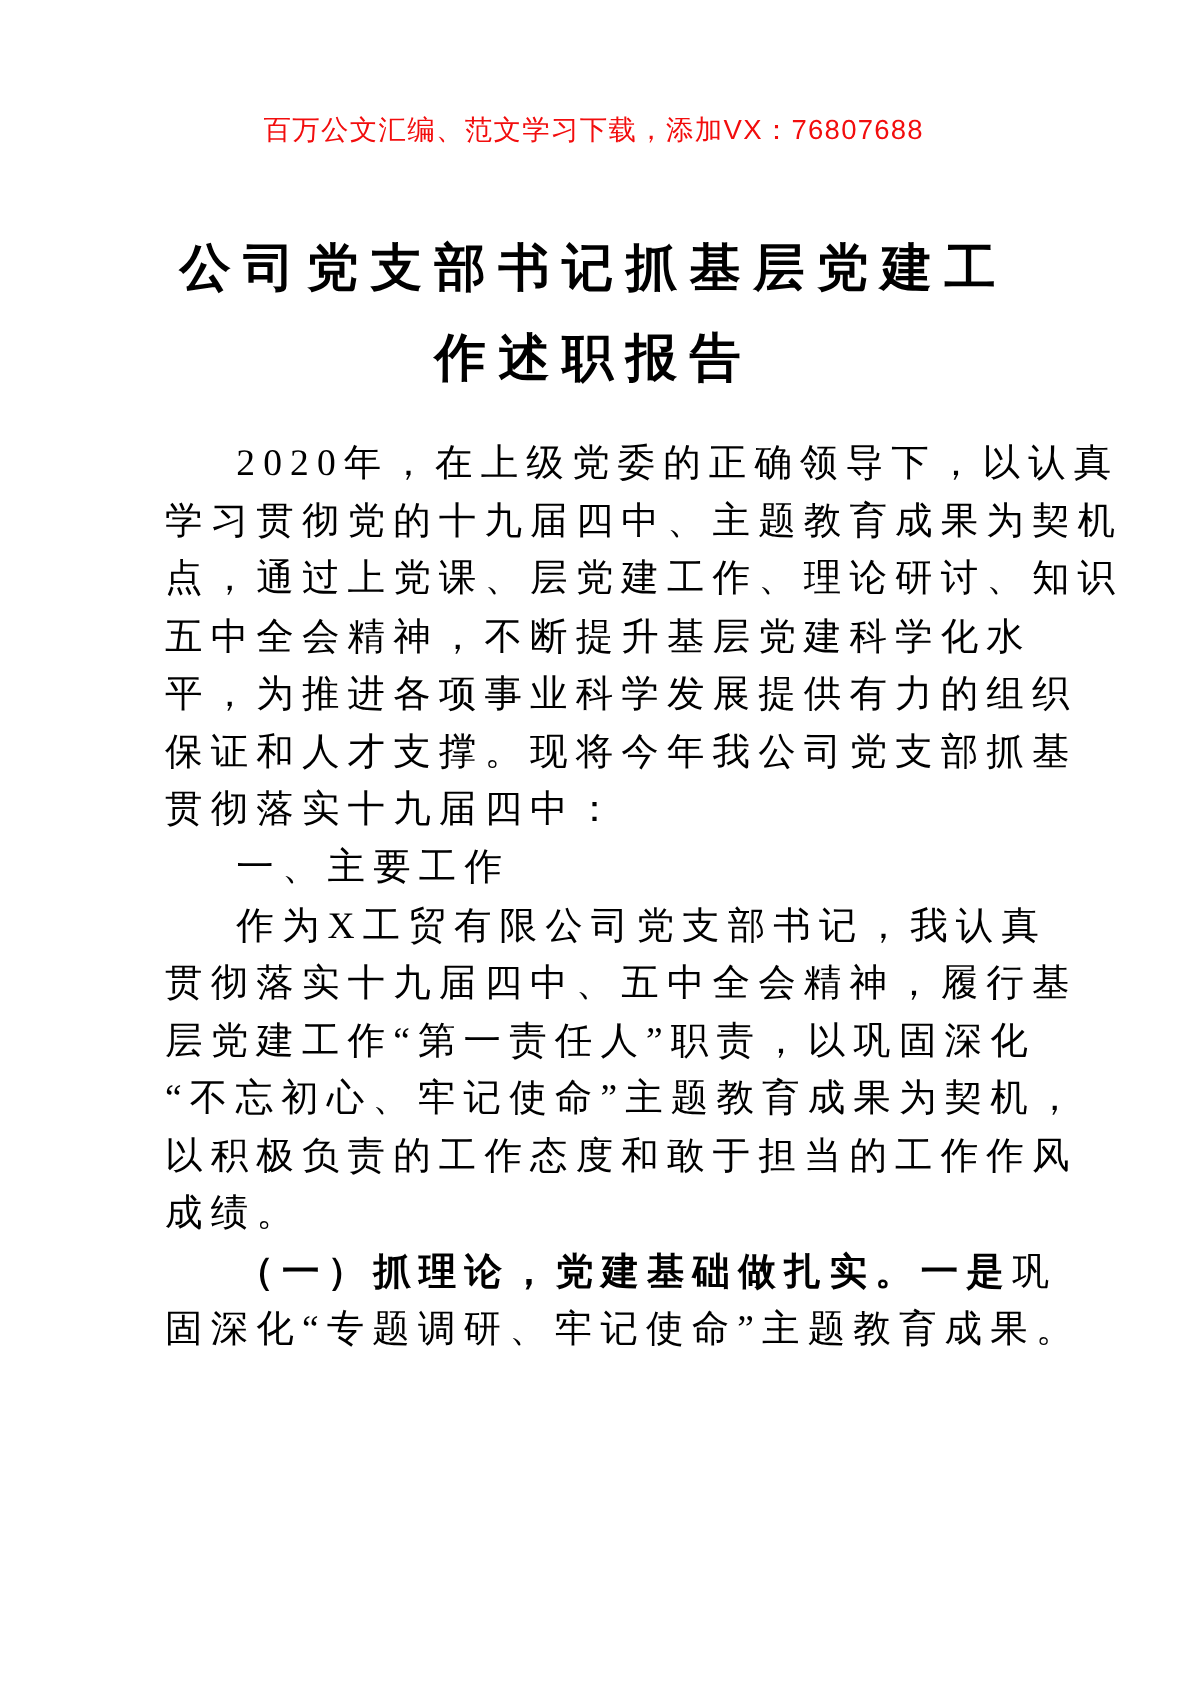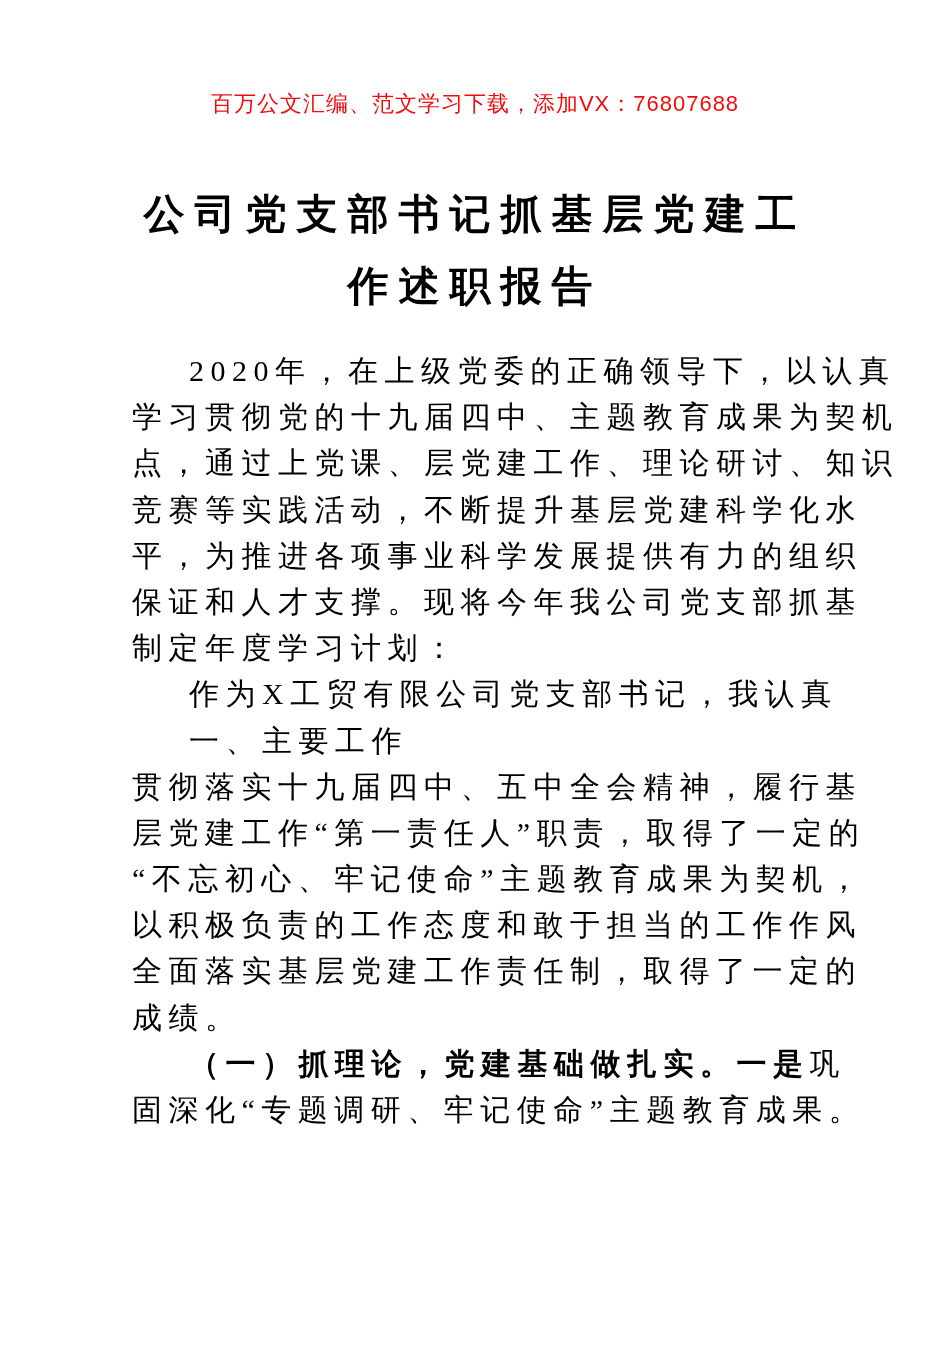--- a/index.html
+++ b/index.html
@@ -55,29 +55,28 @@
 
 <div class="doc-title">
   <div>公司党支部书记抓基层党建工</div>
   <div>作述职报告</div>
 </div>
 
 <div class="doc-body">
   <div class="bline indent">2020年，在上级党委的正确领导下，以认真</div>
   <div class="bline">学习贯彻党的十九届四中、主题教育成果为契机</div>
   <div class="bline">点，通过上党课、层党建工作、理论研讨、知识</div>
-  <div class="bline">竞赛等实践活动，不断提升基层党建科学化水</div>
+  <div class="bline">五中全会精神，不断提升基层党建科学化水</div>
   <div class="bline">平，为推进各项事业科学发展提供有力的组织</div>
   <div class="bline">保证和人才支撑。现将今年我公司党支部抓基</div>
-  <div class="bline">制定年度学习计划：</div>
+  <div class="bline">贯彻落实十九届四中：</div>
+  <div class="bline indent">一、主要工作</div>
   <div class="bline indent">作为X工贸有限公司党支部书记，我认真</div>
-  <div class="bline indent">一、主要工作</div>
   <div class="bline">贯彻落实十九届四中、五中全会精神，履行基</div>
-  <div class="bline">层党建工作“第一责任人”职责，取得了一定的</div>
+  <div class="bline">层党建工作“第一责任人”职责，以巩固深化</div>
   <div class="bline">“不忘初心、牢记使命”主题教育成果为契机，</div>
   <div class="bline">以积极负责的工作态度和敢于担当的工作作风</div>
-  <div class="bline">全面落实基层党建工作责任制，取得了一定的</div>
   <div class="bline">成绩。</div>
   <div class="bline indent">
     <span class="bold">（一）抓理论，党建基础做扎实。一是</span><span>巩</span>
   </div>
   <div class="bline">固深化“专题调研、牢记使命”主题教育成果。</div>
 </div>
 
 </body></html>

